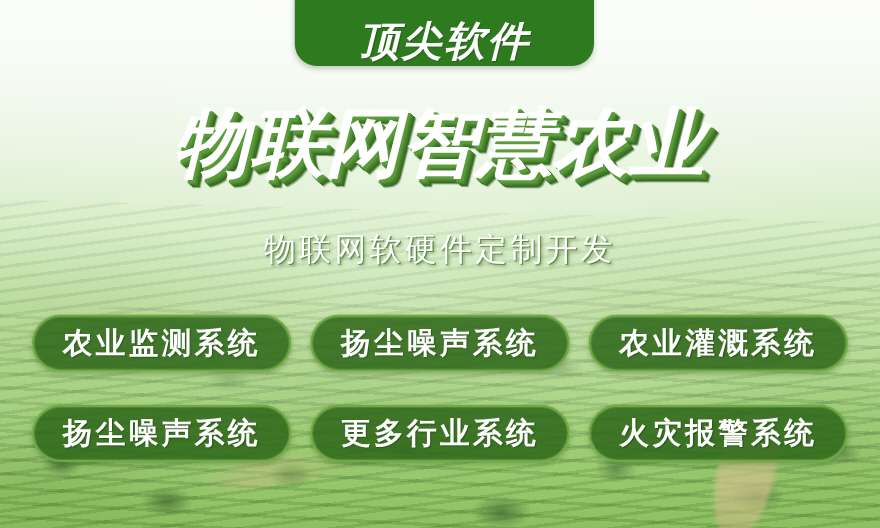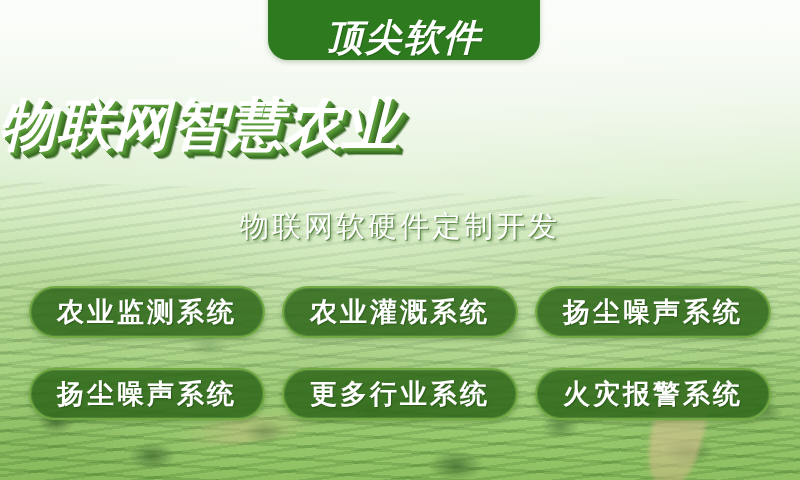--- a/index.html
+++ b/index.html
@@ -174,22 +174,22 @@
     white-space: nowrap;
     text-shadow: 1px 1px 0 rgba(20,60,12,0.35);
   }
 
   
   .headline {
     position: absolute;
     top: 96px;
     left: 0;
     right: 0;
-    text-align: left;
-    font-size: 56px;
+    text-align: center;
+    font-size: 68px;
     font-weight: bold;
     font-style: italic;
     color: #ffffff;
     letter-spacing: 1px;
     line-height: 1.05;
     white-space: nowrap;
     text-shadow:
        2px  2px 0 #5a9b3a,
        3px  3px 0 #4f8c32,
        4px  4px 0 #46802b,
@@ -245,21 +245,20 @@
     cursor: pointer;
   }
   .pill-label {
     color: #ffffff;
     font-size: 27px;
     font-weight: bold;
     letter-spacing: 3px;
     line-height: 1;
     white-space: nowrap;
     text-shadow: 1px 1px 1px rgba(20,56,10,0.45);
-    font-family: Liberation Serif, serif;
   }
 </style>
 </head>
 <body>
 
 <div class="banner">
 
   <div class="bg-photo"></div>
   <div class="bg-hills"></div>
   <div class="bg-rows"></div>
@@ -278,34 +277,34 @@
 
   <div class="subtitle">物联网软硬件定制开发</div>
 
   <div class="pill-rows">
 
     <div class="pill-row">
       <div class="pill">
         <span class="pill-label">农业监测系统</span>
       </div>
       <div class="pill">
+        <span class="pill-label">扬尘噪声系统</span>
+      </div>
+      <div class="pill">
         <span class="pill-label">农业灌溉系统</span>
       </div>
+    </div>
+
+    <div class="pill-row">
       <div class="pill">
         <span class="pill-label">扬尘噪声系统</span>
       </div>
+      <div class="pill">
+        <span class="pill-label">更多行业系统</span>
+      </div>
+      <div class="pill">
+        <span class="pill-label">火灾报警系统</span>
+      </div>
     </div>
 
-    <div class="pill-row">
-      <div class="pill">
-        <span class="pill-label">扬尘噪声系统</span>
-      </div>
-      <div class="pill">
-        <span class="pill-label">更多行业系统</span>
-      </div>
-      <div class="pill">
-        <span class="pill-label">火灾报警系统</span>
-      </div>
-    </div>
-
   </div>
 
 </div>
 
 </body></html>

